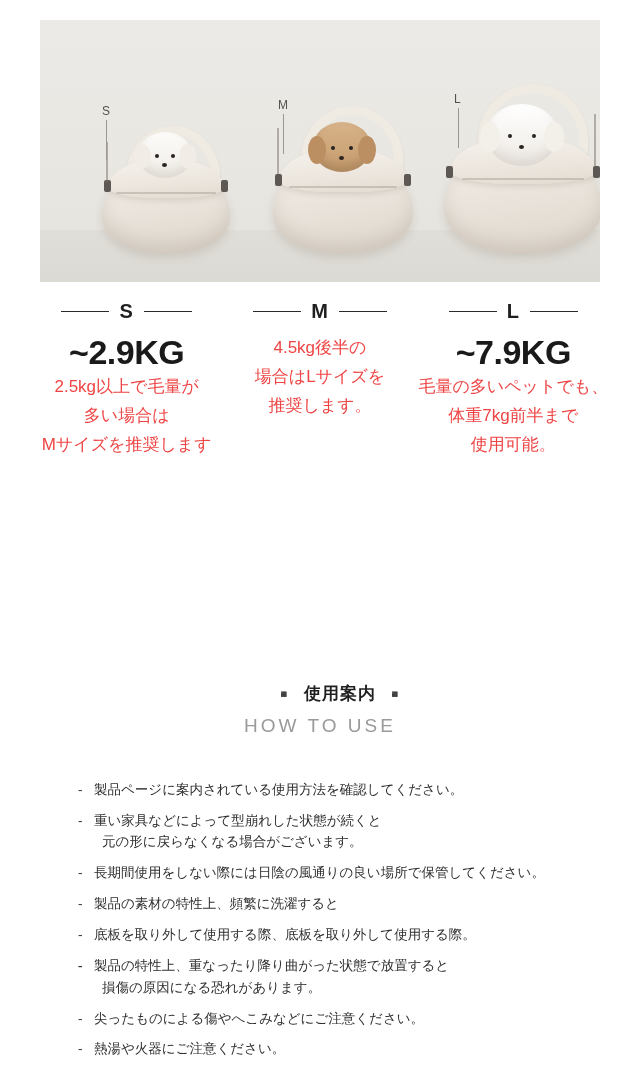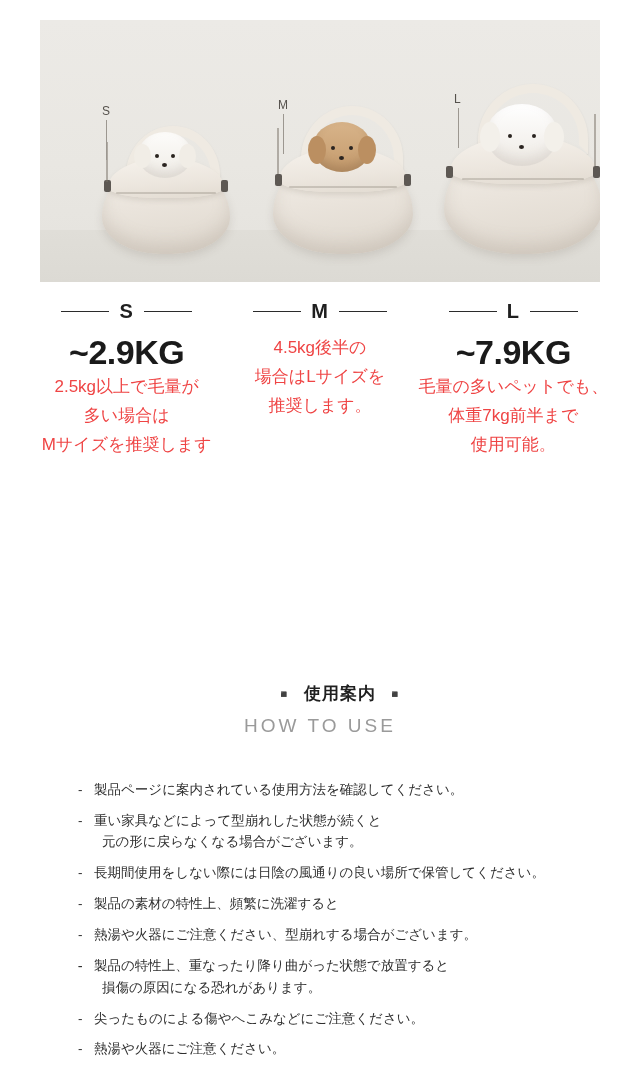--- a/index.html
+++ b/index.html
@@ -374,21 +374,21 @@
       <span>長期間使用をしない際には日陰の風通りの良い場所で保管してください。</span>
     </div>
 
     <div class="note">
       <span class="dash">-</span>
       <span>製品の素材の特性上、頻繁に洗濯すると</span>
     </div>
 
     <div class="note">
       <span class="dash">-</span>
-      <span>熱湯や火器にご注意ください、型崩れする場合がございます。</span>
+      <span>底板を取り外して使用する際、底板を取り外して使用する際。</span>
     </div>
 
     <div class="note">
       <span class="dash">-</span>
     </div>
 
     <div class="note">
       <span class="dash">-</span>
       <span>製品の特性上、重なったり降り曲がった状態で放置すると</span>
       <span class="l2">損傷の原因になる恐れがあります。</span>

